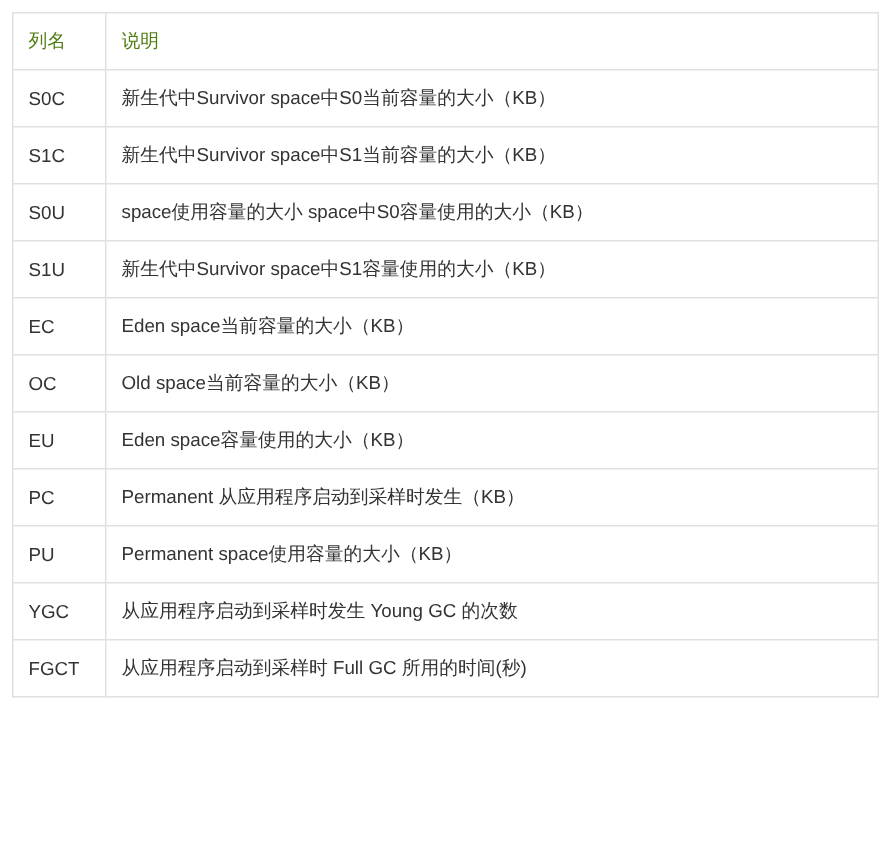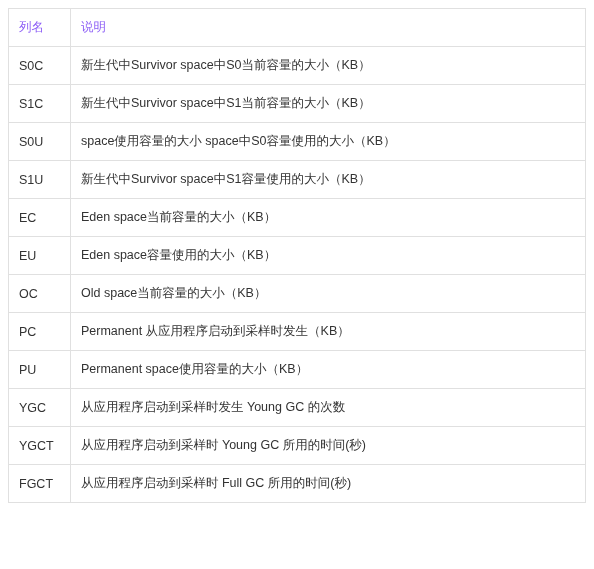--- a/index.html
+++ b/index.html
@@ -22,21 +22,21 @@
     }
     th, td {
       border: 1px solid #e0e0e0;
       padding: 10px 10px;
       text-align: left;
       vertical-align: middle;
       word-wrap: break-word;
     }
     th {
       font-weight: normal;
-      color: #8b5cf6;
+      color: #4d7c0f;
     }
     col.c1 {
       width: 62px;
     }
     .watermark {
       position: absolute;
       right: 12px;
       bottom: 8px;
       font-size: 11px;
       color: rgba(160,160,160,0.35);
@@ -77,43 +77,39 @@
         </tr>
         <tr>
           <td>S1U</td>
           <td>新生代中Survivor space中S1容量使用的大小（KB）</td>
         </tr>
         <tr>
           <td>EC</td>
           <td>Eden space当前容量的大小（KB）</td>
         </tr>
         <tr>
+          <td>OC</td>
+          <td>Old space当前容量的大小（KB）</td>
+        </tr>
+        <tr>
           <td>EU</td>
           <td>Eden space容量使用的大小（KB）</td>
-        </tr>
-        <tr>
-          <td>OC</td>
-          <td>Old space当前容量的大小（KB）</td>
         </tr>
         <tr>
           <td>PC</td>
           <td>Permanent 从应用程序启动到采样时发生（KB）</td>
         </tr>
         <tr>
           <td>PU</td>
           <td>Permanent space使用容量的大小（KB）</td>
         </tr>
         <tr>
           <td>YGC</td>
           <td>从应用程序启动到采样时发生 Young GC 的次数</td>
         </tr>
         <tr>
-          <td>YGCT</td>
-          <td>从应用程序启动到采样时 Young GC 所用的时间(秒)</td>
-        </tr>
-        <tr>
           <td>FGCT</td>
           <td>从应用程序启动到采样时 Full GC 所用的时间(秒)</td>
         </tr>
       </tbody>
 </table>
 <div class="watermark"></div>
 </div>
 
 </body></html>

